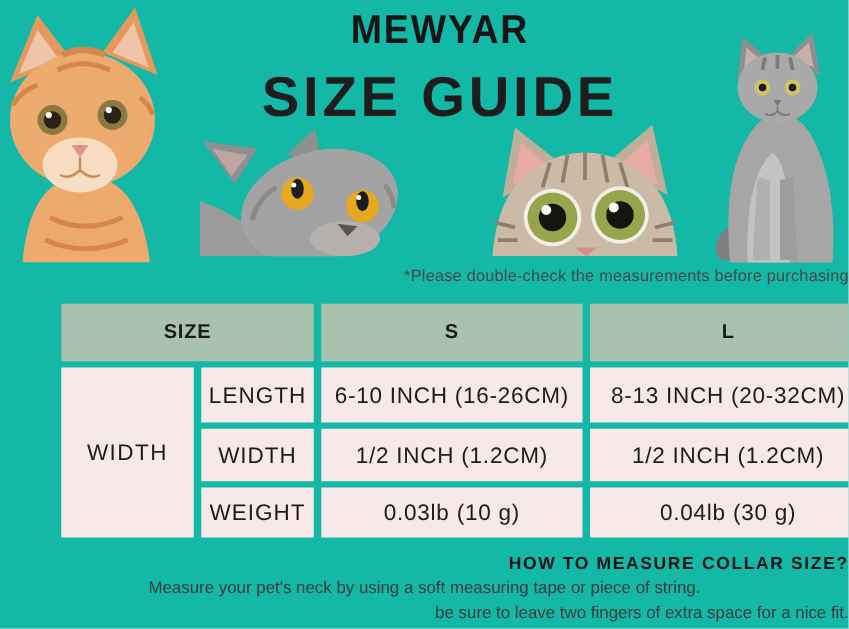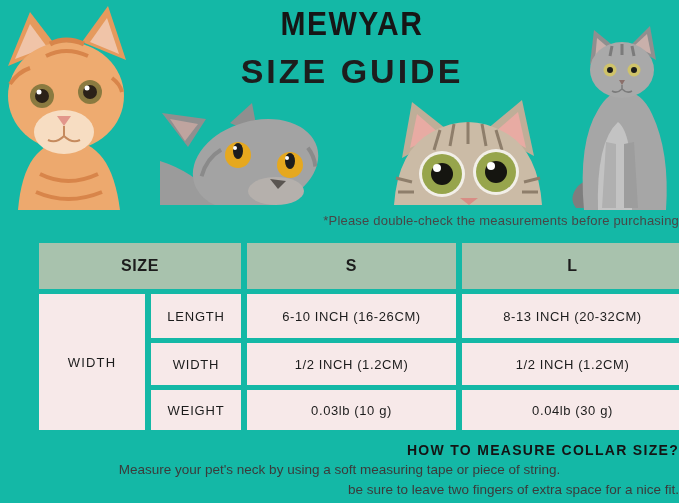--- a/index.html
+++ b/index.html
@@ -25,42 +25,42 @@
   .header {
     position:absolute; left:172px; top:6px; width:360px;
     text-align:center; color:#161616;
   }
   .brand {
     font-size:30px; font-weight:700; letter-spacing:1.5px;
     transform:scaleY(1.08); transform-origin:top center;
   }
   .title {
     margin-top:12px;
-    font-size:34px; font-weight:700; letter-spacing:3px; color:#1d1d1d;
+    font-size:45px; font-weight:700; letter-spacing:3px; color:#1d1d1d;
   }
 
   .note {
     position:absolute; left:0; top:213px; width:679px;
     text-align:right; font-size:13px; color:#474747; letter-spacing:.2px;
   }
 
   
   .size-table {
-    position:absolute; left:39px; top:243px; width:544px;
+    position:absolute; left:49px; top:243px; width:544px;
     display:grid;
     grid-template-columns:106px 90px 209px 221px;
     grid-template-rows:46px 44px 42px 40px;
     column-gap:6px; row-gap:5px;text-align:center;
   }
   .cell {
     display:flex; align-items:center; justify-content:center;
     color:#1c1c1c; letter-spacing:.6px;
   }
   .cell.th { background:#a8c2ad; font-weight:700; font-size:16px; }
-  .cell.td { background:#f7e9e9; font-size:13px; }
+  .cell.td { background:#f7e9e9; font-size:18px; }
   .corner   { grid-column:1 / 3; grid-row:1; }
   .hdr-s    { grid-column:3; grid-row:1; }
   .hdr-l    { grid-column:4; grid-row:1; }
   .group    { grid-column:1; grid-row:2 / 5; font-size:13px; letter-spacing:1.2px; }
   .rowlabel { font-size:11px; letter-spacing:.8px; }
   .howto   { top:442px; position:absolute; width:679px; text-align:right;
              font-size:14px; font-weight:700; letter-spacing:1.3px; color:#141414; }
   .foot-l1 { top:462px; position:absolute; width:679px; text-align:center;
              font-size:13.5px; color:#3b3b3b; }
   .foot-l2 { top:482px; position:absolute; width:679px; text-align:right;

